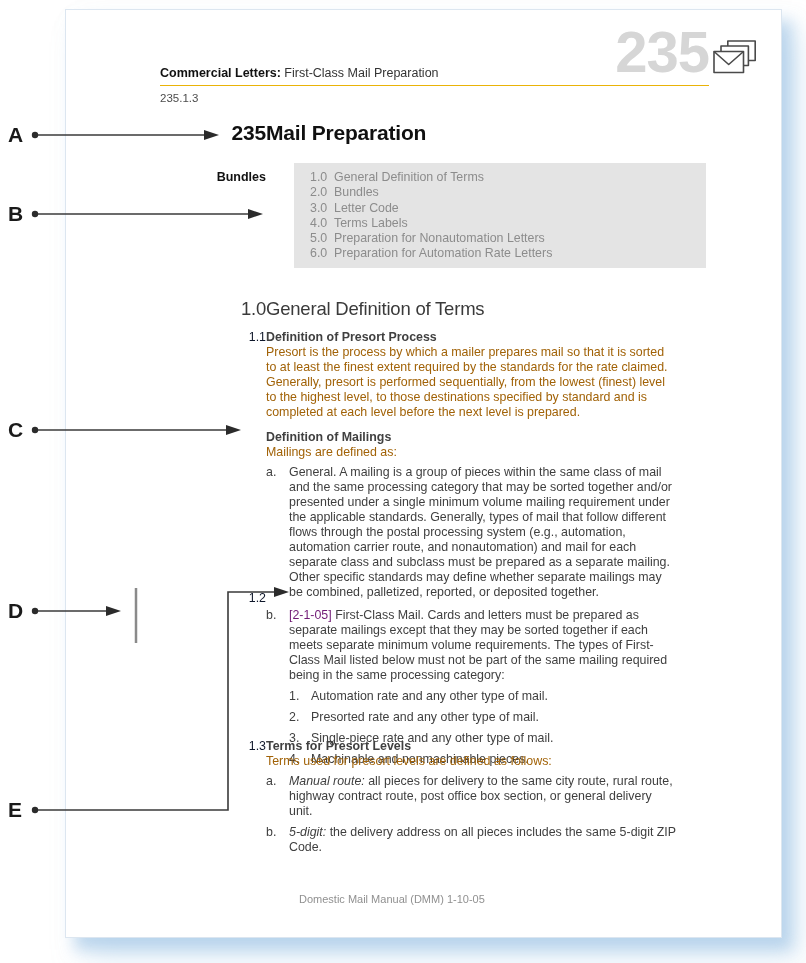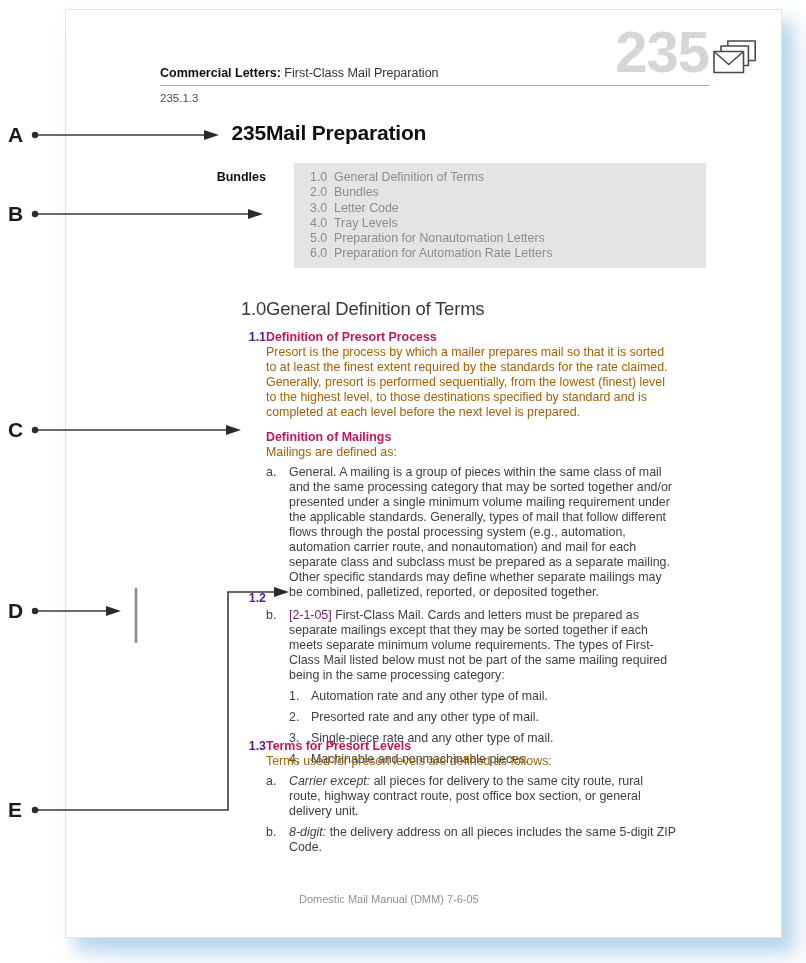--- a/index.html
+++ b/index.html
@@ -38,22 +38,22 @@
   
   .ov-label{font-size:12.5px;font-weight:bold;color:#111;padding-top:7px;line-height:15px;}
   .ov-box{
     margin-left:28px;width:412px;box-sizing:border-box;background:#e4e4e4;
     padding:7px 10px 6px 16px;
   }
   .ov-item{display:flex;font-size:12.4px;line-height:15.3px;color:#8c8c8c;}
   .ov-num{flex:none;width:24px;}
   
   .sec-head-num,.sec-head-title{font-size:18.5px;color:#3a3a3a;line-height:20px;letter-spacing:-.2px;}
-  .blk-num{font-size:12.4px;font-weight:bold;color:#4c1d95;line-height:15px;}
-  .blk-heading{font-size:12.4px;font-weight:bold;color:#be185d;line-height:15px;}
+  .blk-num{font-size:12.4px;font-weight:normal;color:#0f172a;line-height:15px;}
+  .blk-heading{font-size:12.4px;font-weight:bold;color:#404040;line-height:15px;}
   .body-text{font-size:12.4px;color:#a16207;line-height:15px;}
   .list-item{display:flex;margin-top:6px;}
   .list-item.first{margin-top:5px;}
   .marker{flex:none;width:23px;font-size:12.4px;color:#3f3f3f;line-height:15px;}
   .item-text{flex:1;font-size:12.4px;color:#3f3f3f;line-height:15px;}
   .rev-tag{color:#701a75;}
   .lead-italic{font-style:italic;}
   .sub-list{margin-top:1px;}
   .sub-item{display:flex;margin-top:6px;}
   .sub-num{flex:none;width:22px;font-size:12.4px;color:#3f3f3f;line-height:15px;}
@@ -107,21 +107,21 @@
         <div class="ov-item">
             <span class="ov-num">2.0</span>
             <span>Bundles</span>
           </div>
         <div class="ov-item">
             <span class="ov-num">3.0</span>
             <span>Letter Code</span>
           </div>
         <div class="ov-item">
             <span class="ov-num">4.0</span>
-            <span>Tray Levels</span>
+            <span>Terms Labels</span>
           </div>
         <div class="ov-item">
             <span class="ov-num">5.0</span>
             <span>Preparation for Nonautomation Letters</span>
           </div>
         <div class="ov-item">
             <span class="ov-num">6.0</span>
             <span>Preparation for Automation Rate Letters</span>
           </div>
       </div>
@@ -178,31 +178,31 @@
     </div>
 
     <div class="row" style="top:729px;">
       <div class="label-col blk-num">1.3</div>
       <div class="body-col">
         <div class="blk-heading">Terms for Presort Levels</div>
         <div class="body-text">Terms used for presort levels are defined as follows:</div>
 
         <div class="list-item first">
           <span class="marker">a.</span>
-          <span class="item-text"><span class="lead-italic">Carrier except:</span><span> all pieces for delivery to the same city route, rural route, highway contract route, post office box section, or general delivery unit.</span></span>
+          <span class="item-text"><span class="lead-italic">Manual route:</span><span> all pieces for delivery to the same city route, rural route, highway contract route, post office box section, or general delivery unit.</span></span>
         </div>
 
         <div class="list-item">
           <span class="marker">b.</span>
-          <span class="item-text"><span class="lead-italic">8-digit:</span><span> the delivery address on all pieces includes the same 5-digit ZIP Code.</span></span>
-        </div>
-      </div>
-    </div>
-
-    <div class="footer">Domestic Mail Manual (DMM) 7-6-05</div>
+          <span class="item-text"><span class="lead-italic">5-digit:</span><span> the delivery address on all pieces includes the same 5-digit ZIP Code.</span></span>
+        </div>
+      </div>
+    </div>
+
+    <div class="footer">Domestic Mail Manual (DMM) 1-10-05</div>
   </div>
 
   <div class="callout-letter" style="top:123px;">A</div>
   <div class="callout-letter" style="top:202px;">B</div>
   <div class="callout-letter" style="top:418px;">C</div>
   <div class="callout-letter" style="top:599px;">D</div>
   <div class="callout-letter" style="top:798px;">E</div>
 
   <svg id="overlay">
     <g stroke="#3a3a3a" stroke-width="1.6" fill="none">

